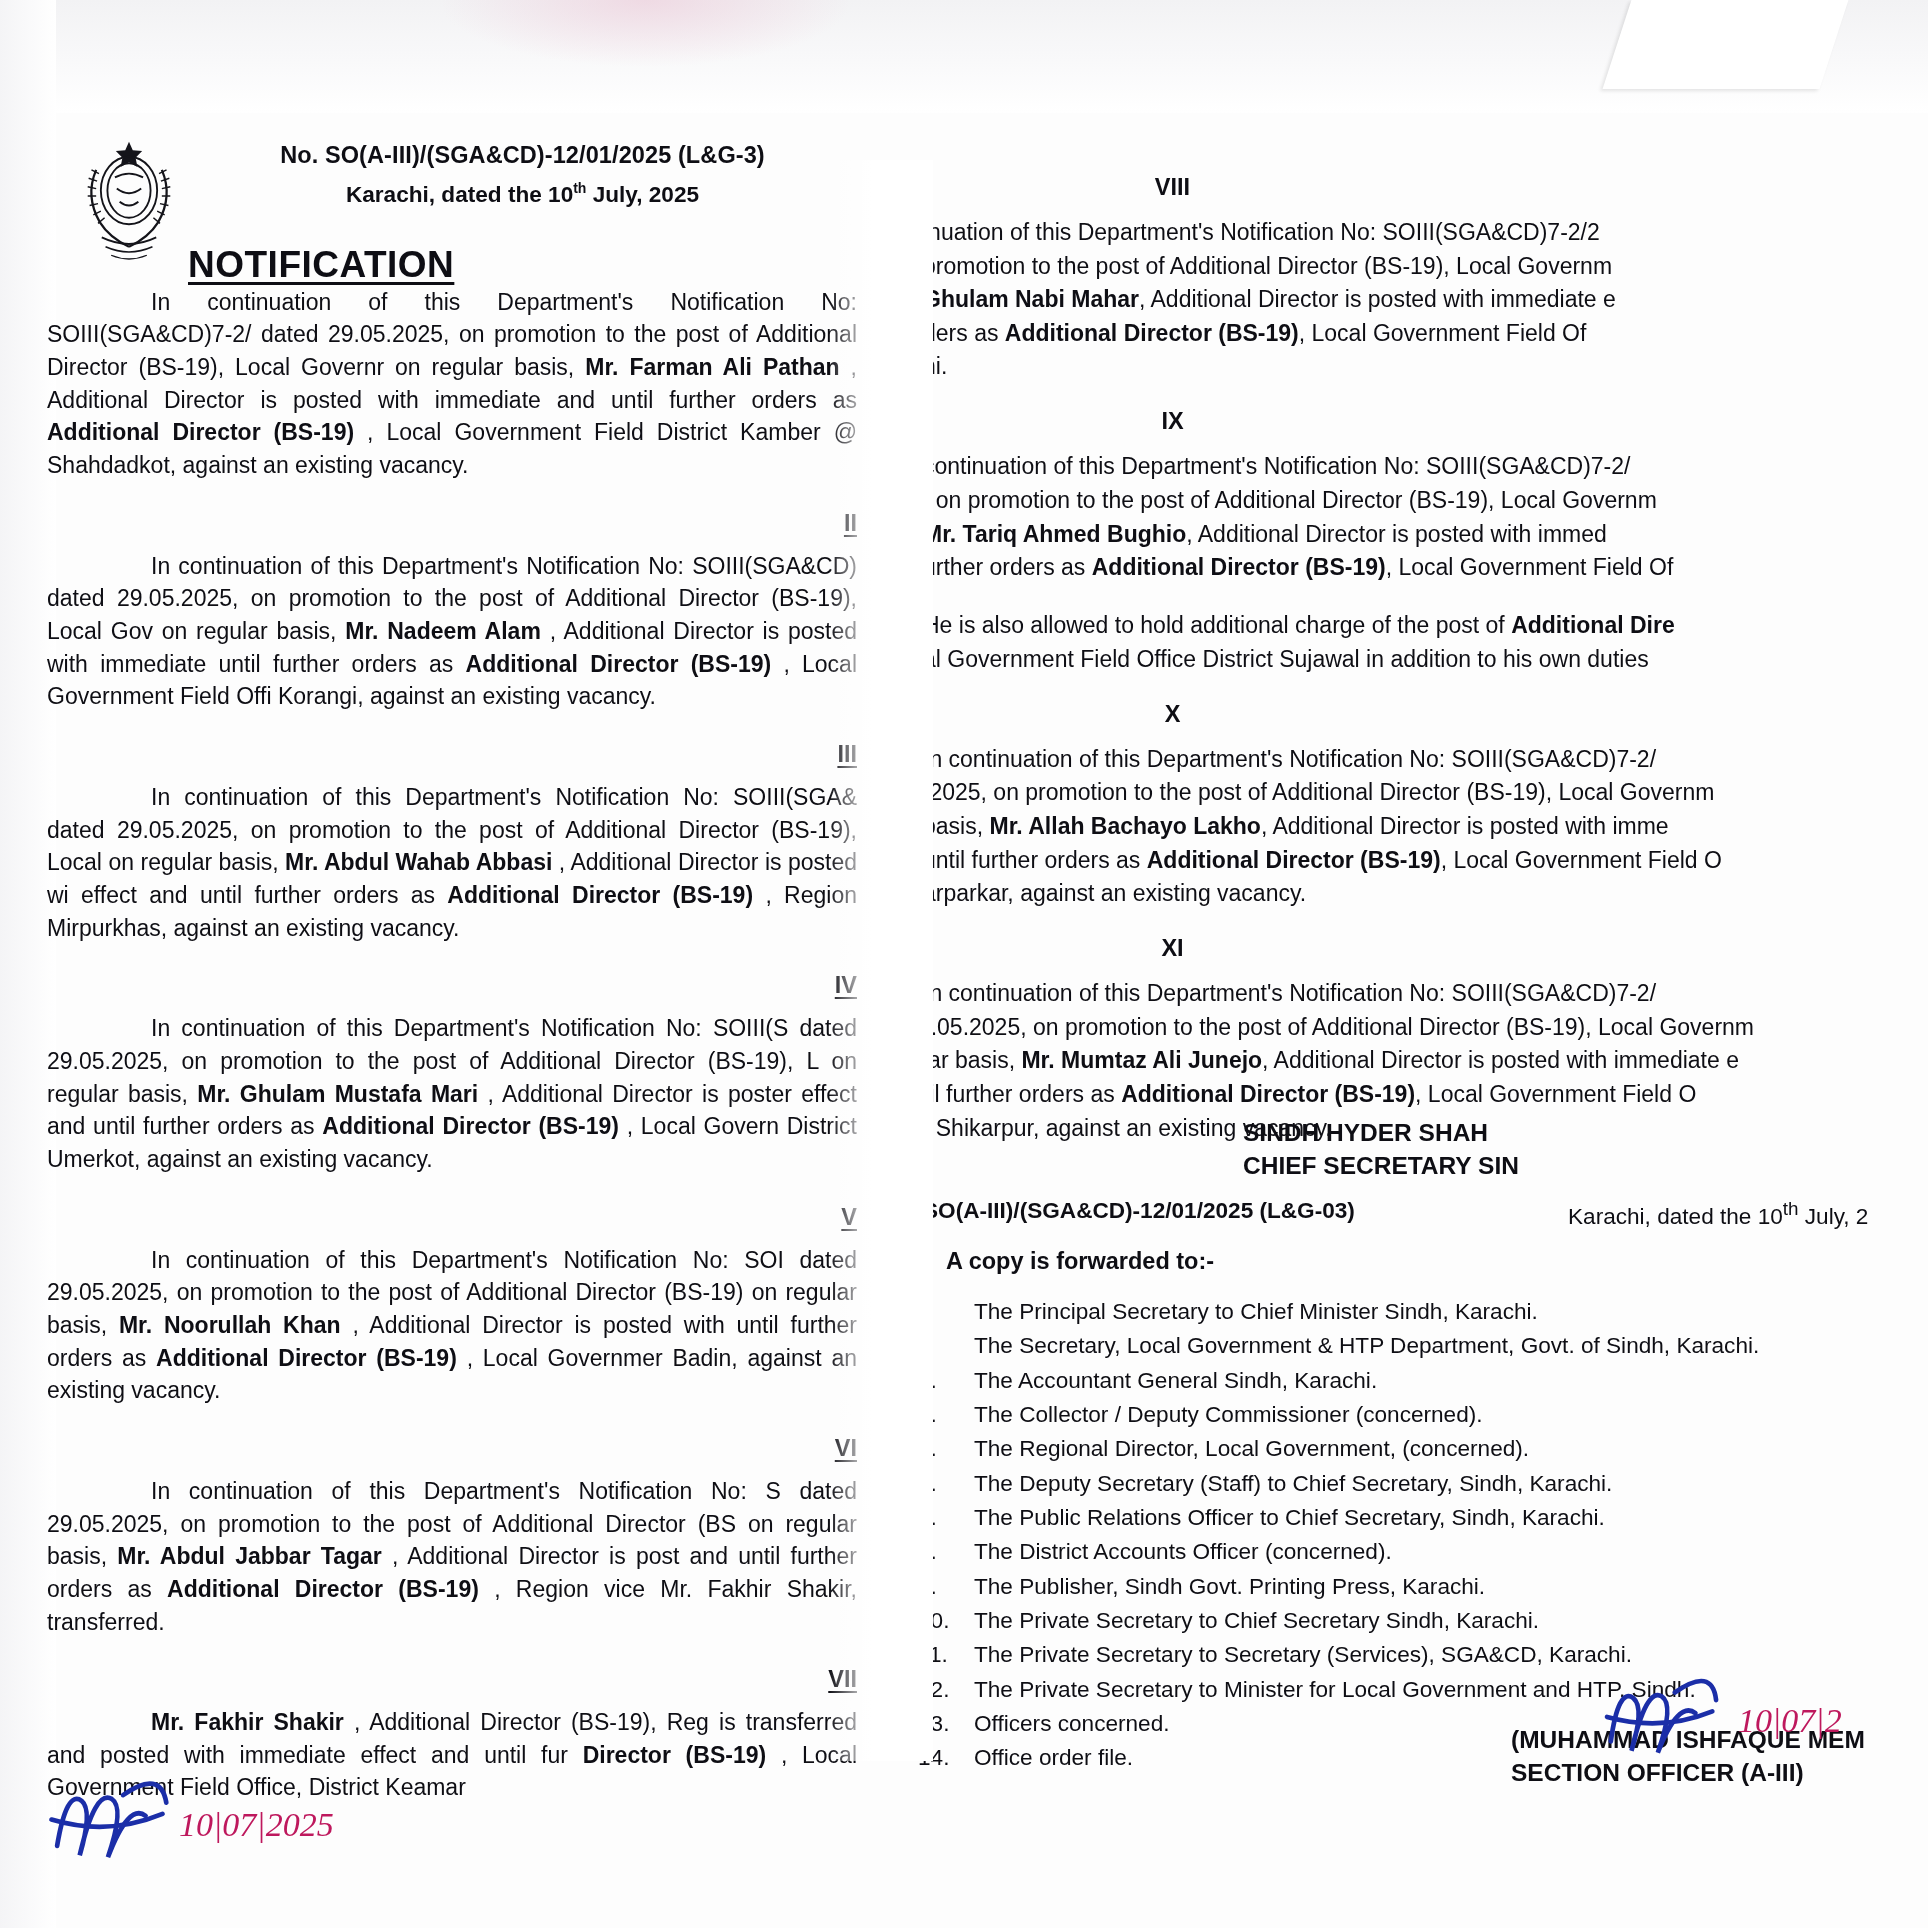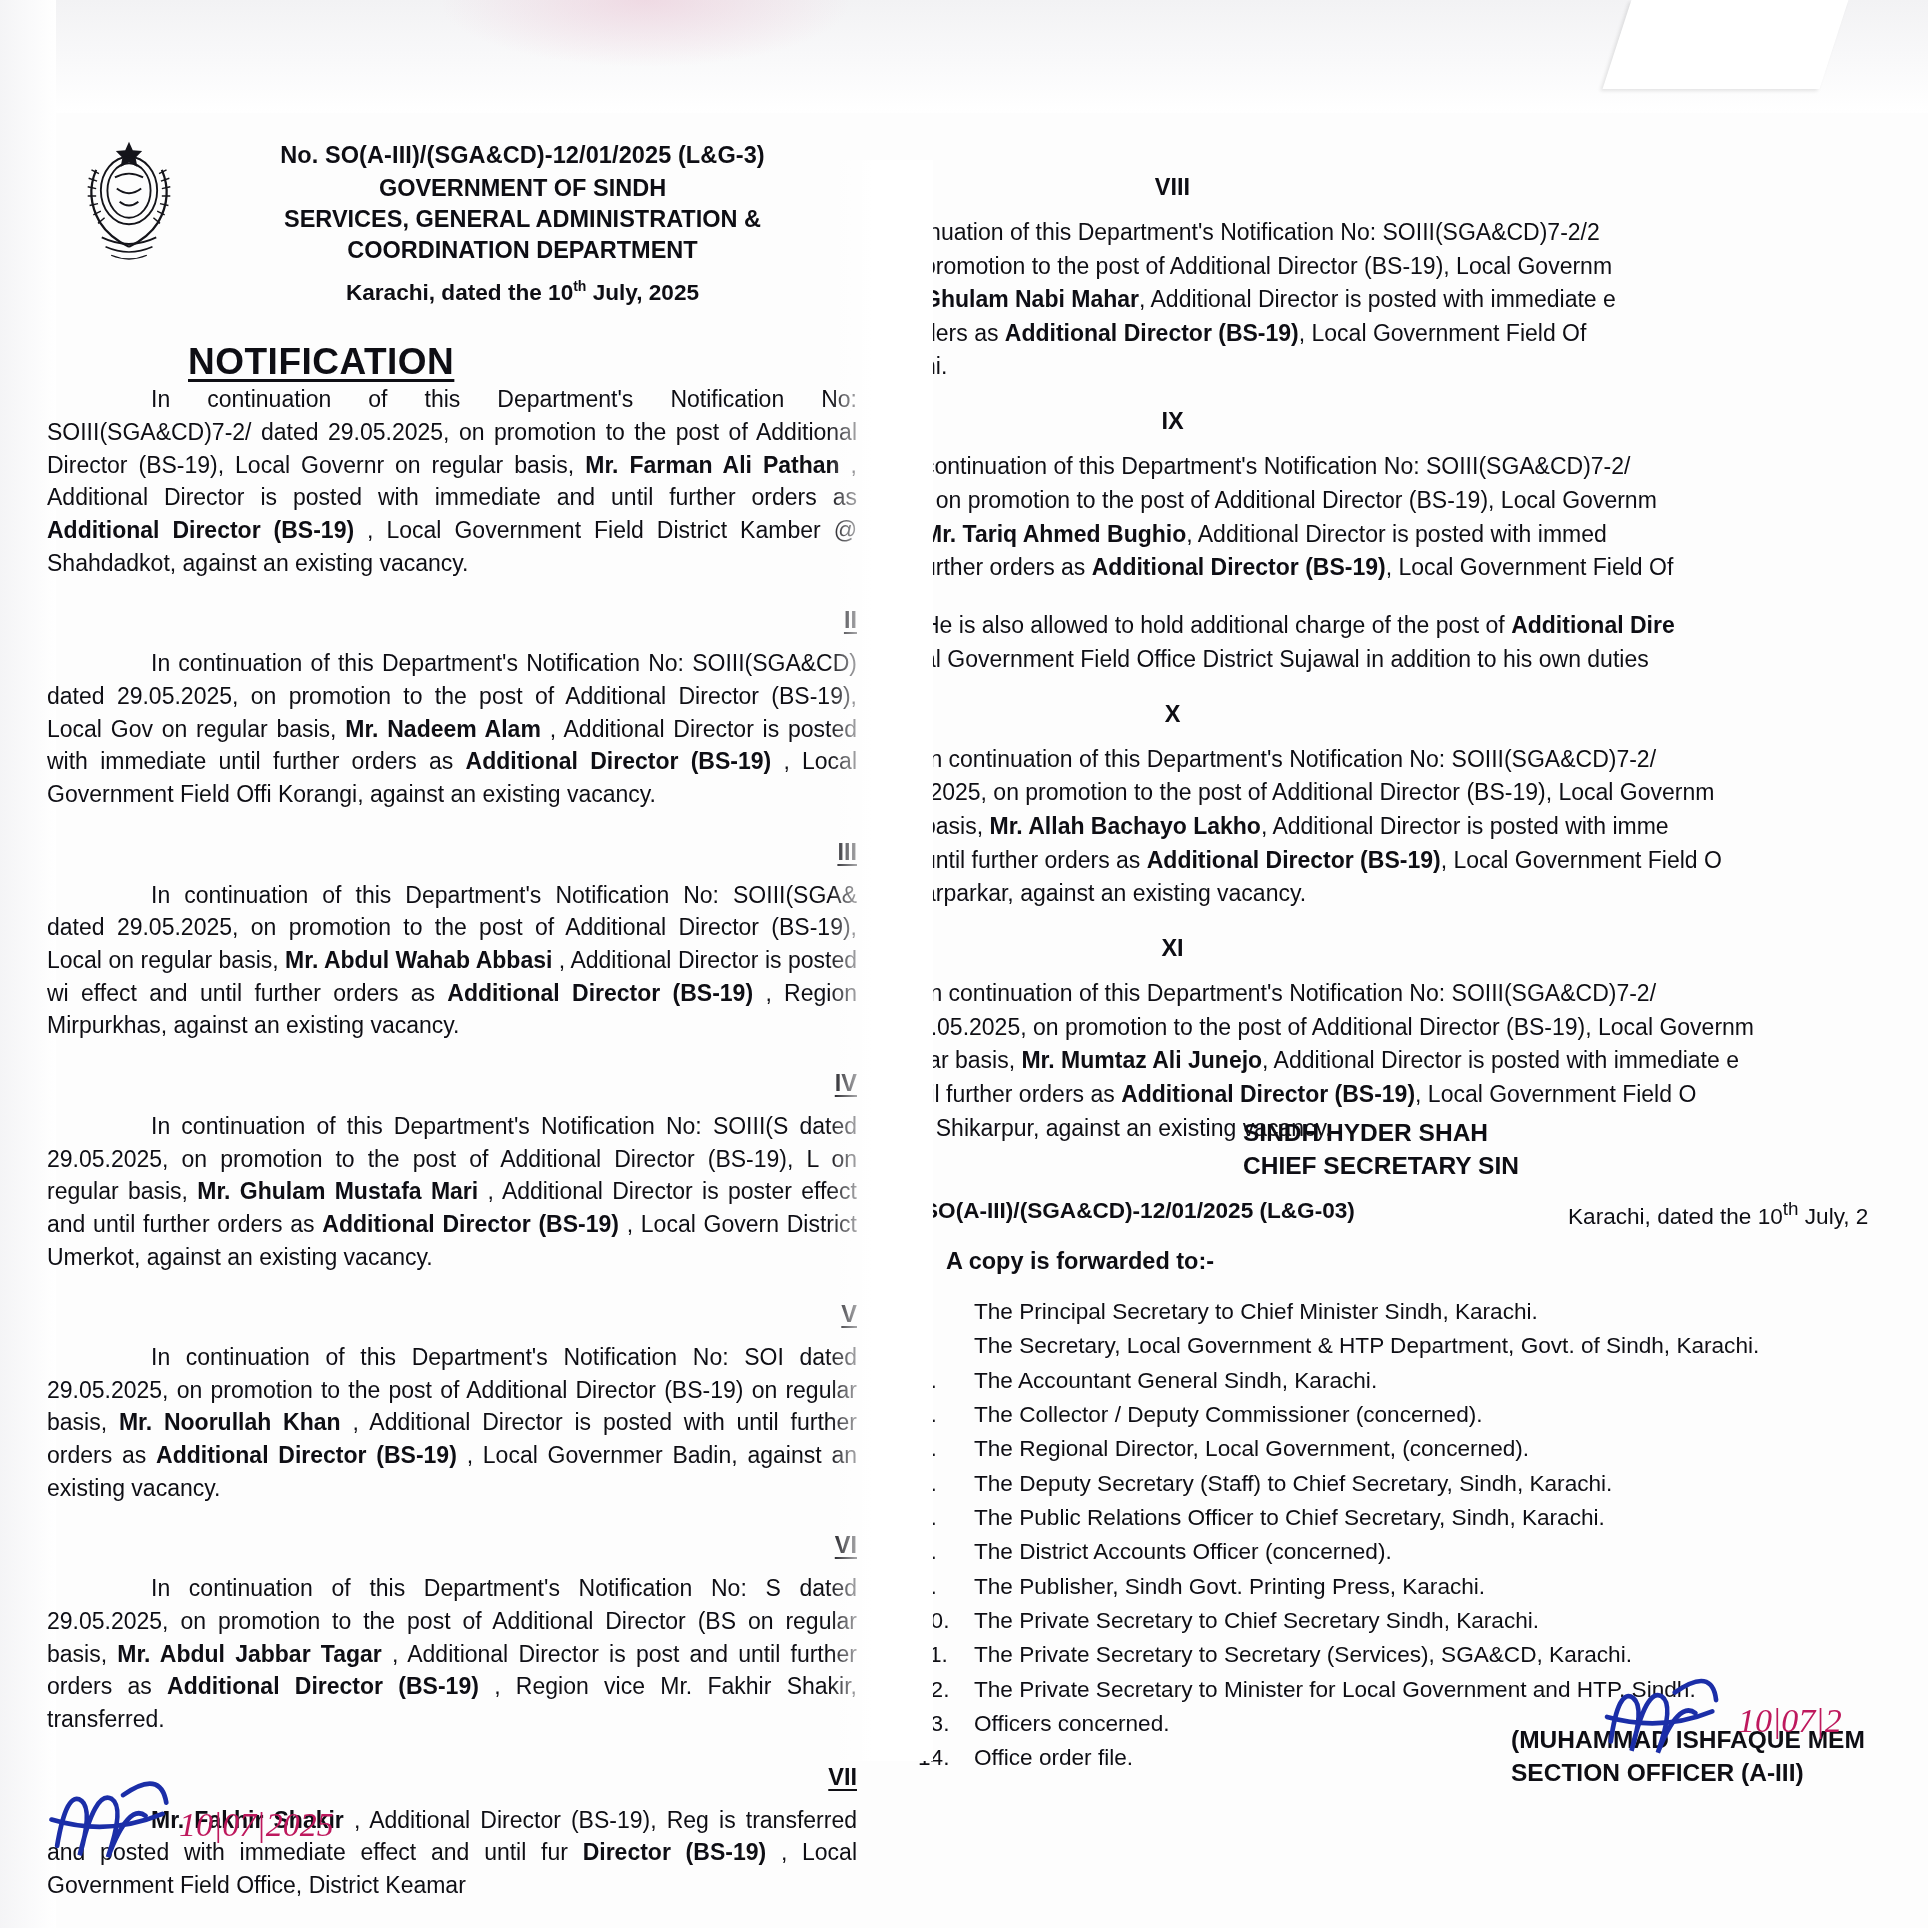--- a/index.html
+++ b/index.html
@@ -199,25 +199,20 @@
         </g>
         <path d="M36 112 q29 14 58 0" stroke-width="2"></path>
         <path d="M40 122 q25 11 50 0" stroke-width="1.6"></path>
         <path d="M46 131 q19 8 38 0" stroke-width="1.4"></path>
       </g>
     </svg>
   </div>
 
   <div class="col-left">
     <div class="doc-no">No. SO(A-III)/(SGA&amp;CD)-12/01/2025 (L&amp;G-3)</div>
-    <div class="gov-lines">
-      <div>GOVERNMENT OF SINDH</div>
-      <div>SERVICES, GENERAL ADMINISTRATION &amp;</div>
-      <div>COORDINATION DEPARTMENT</div>
-    </div>
     <div class="place-date">
       <span>Karachi, dated the 10</span><sup>th</sup><span> July, 2025</span>
     </div>
     <div class="notif-title">NOTIFICATION</div>
 
     <div id="left-body">
         <div class="para"><span class="ind"></span><span>In continuation of this Department's Notification No: SOIII(SGA&amp;CD)7-2/ </span><span>dated 29.05.2025, on promotion to the post of Additional Director (BS-19), Local Governr </span><span>on regular basis,  </span><b>Mr. Farman Ali Pathan </b><span>, Additional Director is posted with immediate  </span><span>and until further orders as  </span><b>Additional Director (BS-19) </b><span>, Local Government Field  </span><span>District Kamber @ Shahdadkot, against an existing vacancy. </span></div>
         <div class="roman">II</div>
         <div class="para"><span class="ind"></span><span>In continuation of this Department's Notification No: SOIII(SGA&amp;CD) </span><span>dated 29.05.2025, on promotion to the post of Additional Director (BS-19), Local Gov </span><span>on regular basis,  </span><b>Mr. Nadeem Alam </b><span>, Additional Director is posted with immediate  </span><span>until further orders as  </span><b>Additional Director (BS-19) </b><span>, Local Government Field Offi </span><span>Korangi, against an existing vacancy. </span></div>
         <div class="roman">III</div>

